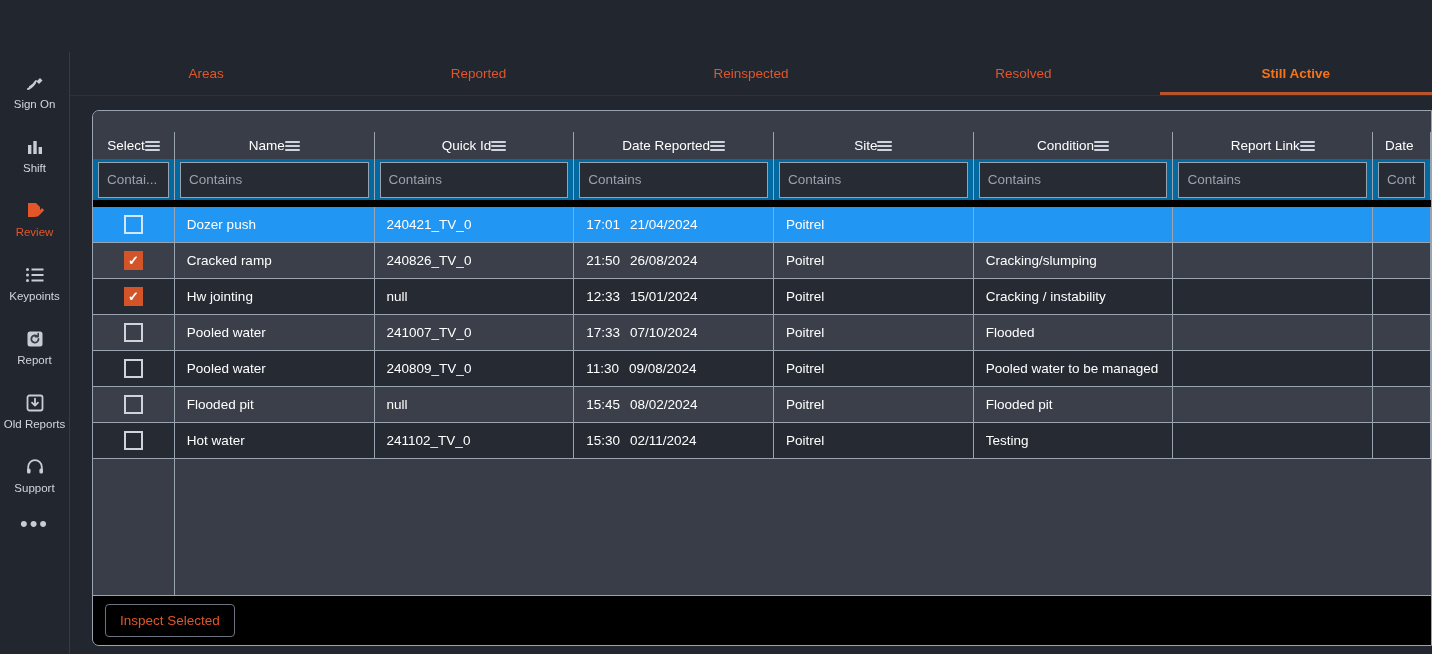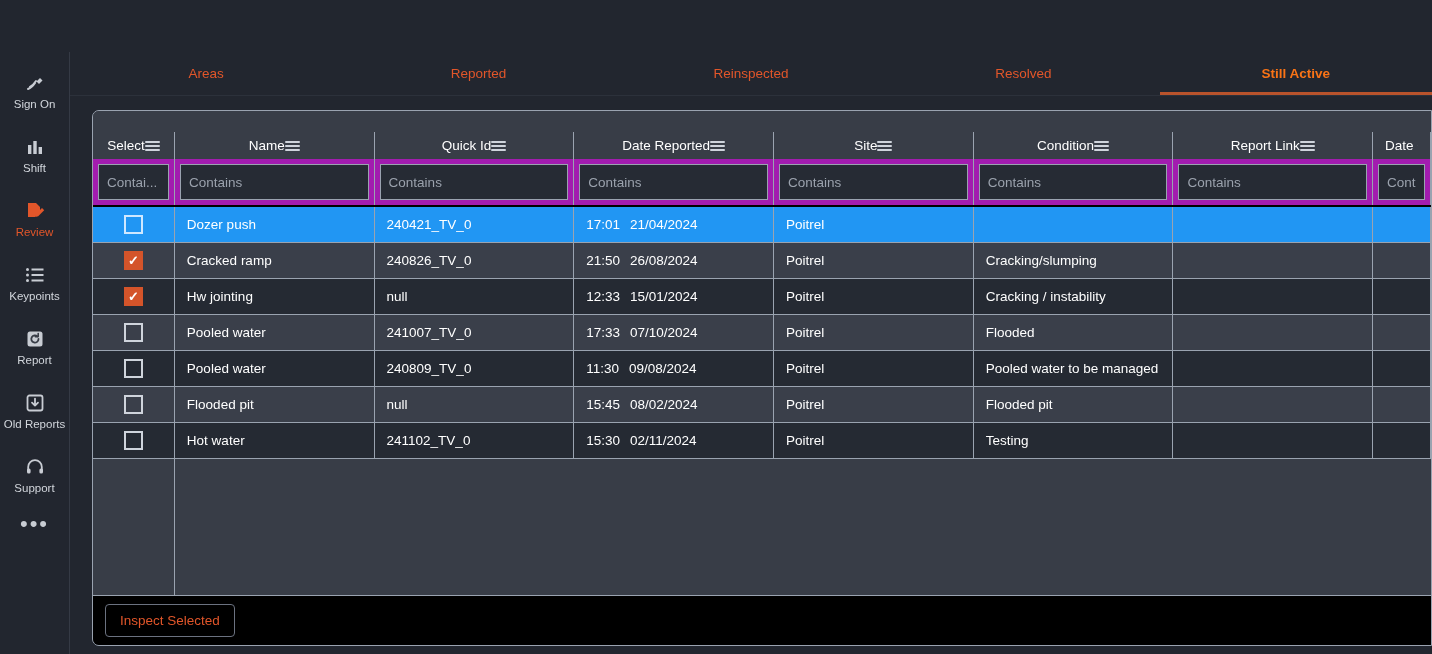--- a/index.html
+++ b/index.html
@@ -43,21 +43,21 @@
            background:#383d47; border:1px solid #9aa3b0; border-radius:7px 0 0 7px; overflow:hidden; }
   .gridwrap { width:100%; height:100%; display:flex; flex-direction:column; }
 
   .hrow { display:flex; height:48px; flex:0 0 48px; background:#383d47; }
   .hcell { display:flex; align-items:center; justify-content:center; padding:0 12px;
            border-right:1px solid #9aa3b0; color:#ffffff; font-size:13.5px; cursor:pointer;margin-top:21px; }
   .hcell .htxt { white-space:nowrap; overflow:hidden; }
   .ham { display:inline-block; width:15px; flex:0 0 15px; }
   .ham i { display:block; height:2px; background:#cfd4dc; margin:2px 0; border-radius:1px; }
 
-  .frow { display:flex; height:48px; flex:0 0 48px; background:#a21caf; border-bottom:2px solid #000000; }
+  .frow { display:flex; height:48px; flex:0 0 48px; background:#0369a1; border-bottom:7px solid #000000; }
   .fcell { display:flex; align-items:center; padding:0 5px; border-right:1px solid #9aa3b0; }
   .finput { width:100%; height:36px; background:#262b34; border:1px solid #9aa3b0; color:#cfd4dc;
             font-family:"Liberation Sans", sans-serif; font-size:13.5px; padding:0 8px; outline:none; }
   .finput::placeholder { color:#9ba2ad; }
 
   .body { flex:1 1 auto; overflow:hidden; background:#383d47; }
   .drow { display:flex; height:36px; border-bottom:1px solid #9aa3b0;text-align:center; }
   .drow.odd  { background:#3a3f4a; }
   .drow.even { background:#252a33; }
   .drow.sel  { background:#2196f3; }

